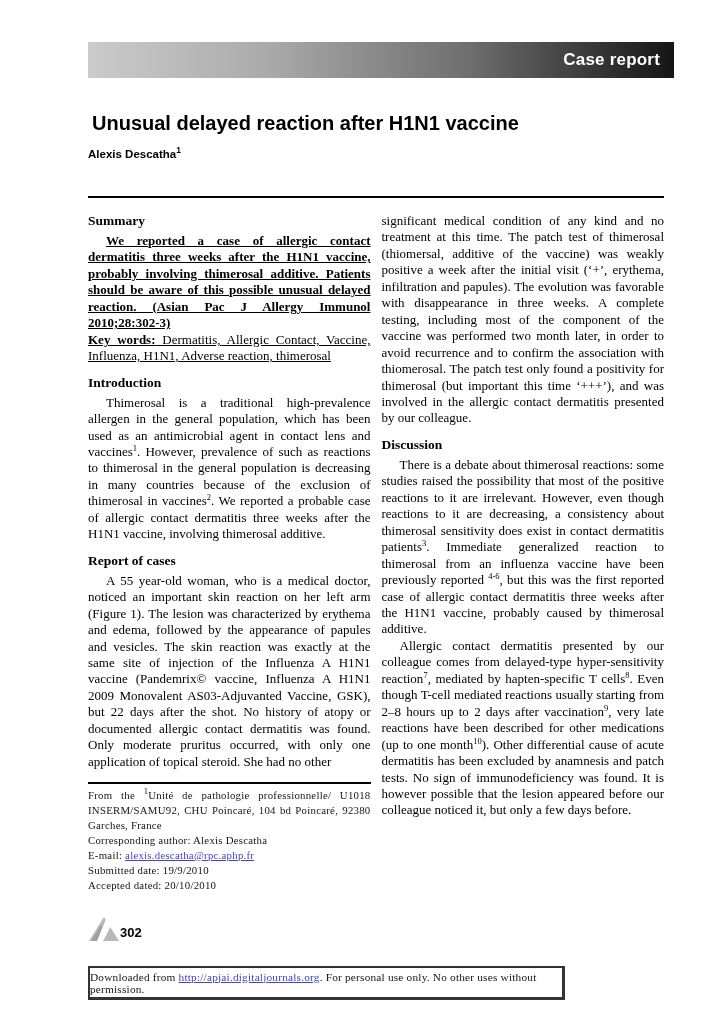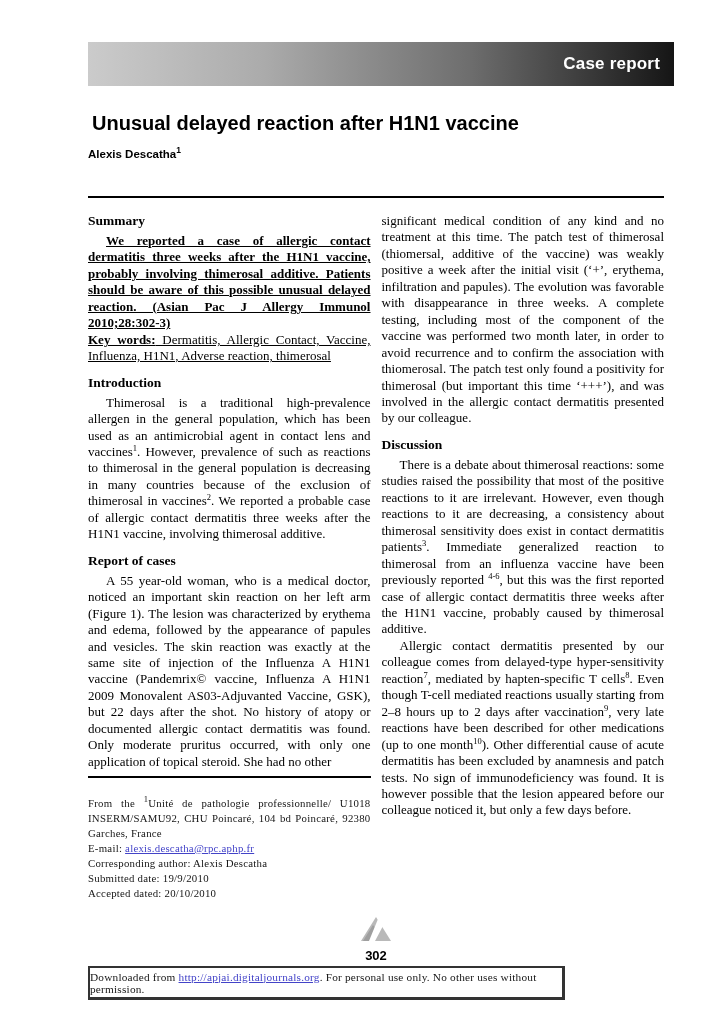--- a/index.html
+++ b/index.html
@@ -1,21 +1,21 @@
 <!DOCTYPE html>
 <html><head>
 <meta charset="utf-8">
 <style>
   html,body { margin:0; padding:0; background:#ffffff; }
   .page {
     position:relative; width:724px; height:1024px; background:#ffffff;
     font-family:"Liberation Serif", serif; color:#000; overflow:hidden;
   }
   .banner {
-    position:absolute; left:88px; top:42px; width:586px; height:44px;
+    position:absolute; left:88px; top:42px; width:586px; height:36px;
     background:linear-gradient(to right,#cbcbcb 0%,#ababab 30%,#6e6e6e 65%,#151515 100%);
     display:flex; align-items:center; justify-content:flex-end;
     padding-right:14px; box-sizing:border-box;
   }
   .banner-label {
     color:#ffffff; font-family:"Liberation Sans", sans-serif;
     font-weight:bold; font-size:17px; letter-spacing:0.2px;
   }
   .title {
     position:absolute; left:88px; top:108px; margin:4px;
@@ -39,28 +39,28 @@
   p.body {
     font-size:13px; line-height:16.45px; text-align:justify;
     margin:0; hyphens:none;
   }
   p.bold { font-weight:bold;text-decoration:underline; }
   .indent { text-indent:18px; }
   .gap { margin-top:8px;text-decoration:underline; }
   sup { font-size:8.5px; line-height:0; vertical-align:super; }
   .link { color:#4343c8; text-decoration:underline; cursor:pointer; }
   .footnote {
-    margin-top:6px; border-top:2.5px solid #000; padding-top:18px;
+    margin-top:12px; border-top:2.5px solid #000; padding-top:4px;
     font-size:10.8px; line-height:15px; letter-spacing:0.25px;
     color:#151515; text-align:justify;
   }
   .footnote div { margin:0; }
   .logo-block {
     position:absolute; left:88px; top:916px; width:576px;
-    display:flex; flex-direction:column; align-items:center;
+    display:flex; flex-direction:row; align-items:center;
   }
   .pageno {
     font-family:"Liberation Sans", sans-serif; font-weight:bold;
     font-size:13px; margin-top:2px;
   }
   .bottom-bar {
     position:absolute; left:88px; top:966px; width:477px; height:34px;
     border:2px solid #333333; border-right-width:3px; border-bottom-width:3px;
     box-sizing:border-box; display:flex; align-items:center; justify-content:center;
     font-size:11.3px; letter-spacing:0.2px; color:#151515;
@@ -89,22 +89,22 @@
       <p class="body gap"><b>Key words:</b> Dermatitis, Allergic Contact, Vaccine, Influenza, H1N1, Adverse reaction, thimerosal</p>
 
       <h3 class="sect">Introduction</h3>
       <p class="body indent">Thimerosal is a traditional high-prevalence allergen in the general population, which has been used as an antimicrobial agent in contact lens and vaccines<sup>1</sup>. However, prevalence of such as reactions to thimerosal in the general population is decreasing in many countries because of the exclusion of thimerosal in vaccines<sup>2</sup>. We reported a probable case of allergic contact dermatitis three weeks after the H1N1 vaccine, involving thimerosal additive.</p>
 
       <h3 class="sect">Report of cases</h3>
       <p class="body indent">A 55 year-old woman, who is a medical doctor, noticed an important skin reaction on her left arm (Figure 1). The lesion was characterized by erythema and edema, followed by the appearance of papules and vesicles. The skin reaction was exactly at the same site of injection of the Influenza A H1N1 vaccine (Pandemrix© vaccine, Influenza A H1N1 2009 Monovalent AS03-Adjuvanted Vaccine, GSK), but 22 days after the shot. No history of atopy or documented allergic contact dermatitis was found. Only moderate pruritus occurred, with only one application of topical steroid. She had no other</p>
 
       <div class="footnote">
         <div>From the <sup>1</sup>Unité de pathologie professionnelle/ U1018 INSERM/SAMU92, CHU Poincaré, 104 bd Poincaré, 92380 Garches, France</div>
+        <div>Corresponding author: Alexis Descatha</div>
         <div>E-mail: <a class="link">alexis.descatha@rpc.aphp.fr</a></div>
-        <div>Corresponding author: Alexis Descatha</div>
         <div>Submitted date: 19/9/2010</div>
         <div>Accepted dated: 20/10/2010</div>
       </div>
     </div>
 
     <div class="col">
       <p class="body">significant medical condition of any kind and no treatment at this time. The patch test of thimerosal (thiomersal, additive of the vaccine) was weakly positive a week after the initial visit (‘+’, erythema, infiltration and papules). The evolution was favorable with disappearance in three weeks. A complete testing, including most of the component of the vaccine was performed two month later, in order to avoid recurrence and to confirm the association with thiomerosal. The patch test only found a positivity for thimerosal (but important this time ‘+++’), and was involved in the allergic contact dermatitis presented by our colleague.</p>
 
       <h3 class="sect">Discussion</h3>
       <p class="body indent">There is a debate about thimerosal reactions: some studies raised the possibility that most of the positive reactions to it are irrelevant. However, even though reactions to it are decreasing, a consistency about thimerosal sensitivity does exist in contact dermatitis patients<sup>3</sup>. Immediate generalized reaction to thimerosal from an influenza vaccine have been previously reported <sup>4-6</sup>, but this was the first reported case of allergic contact dermatitis three weeks after the H1N1 vaccine, probably caused by thimerosal additive.</p>

